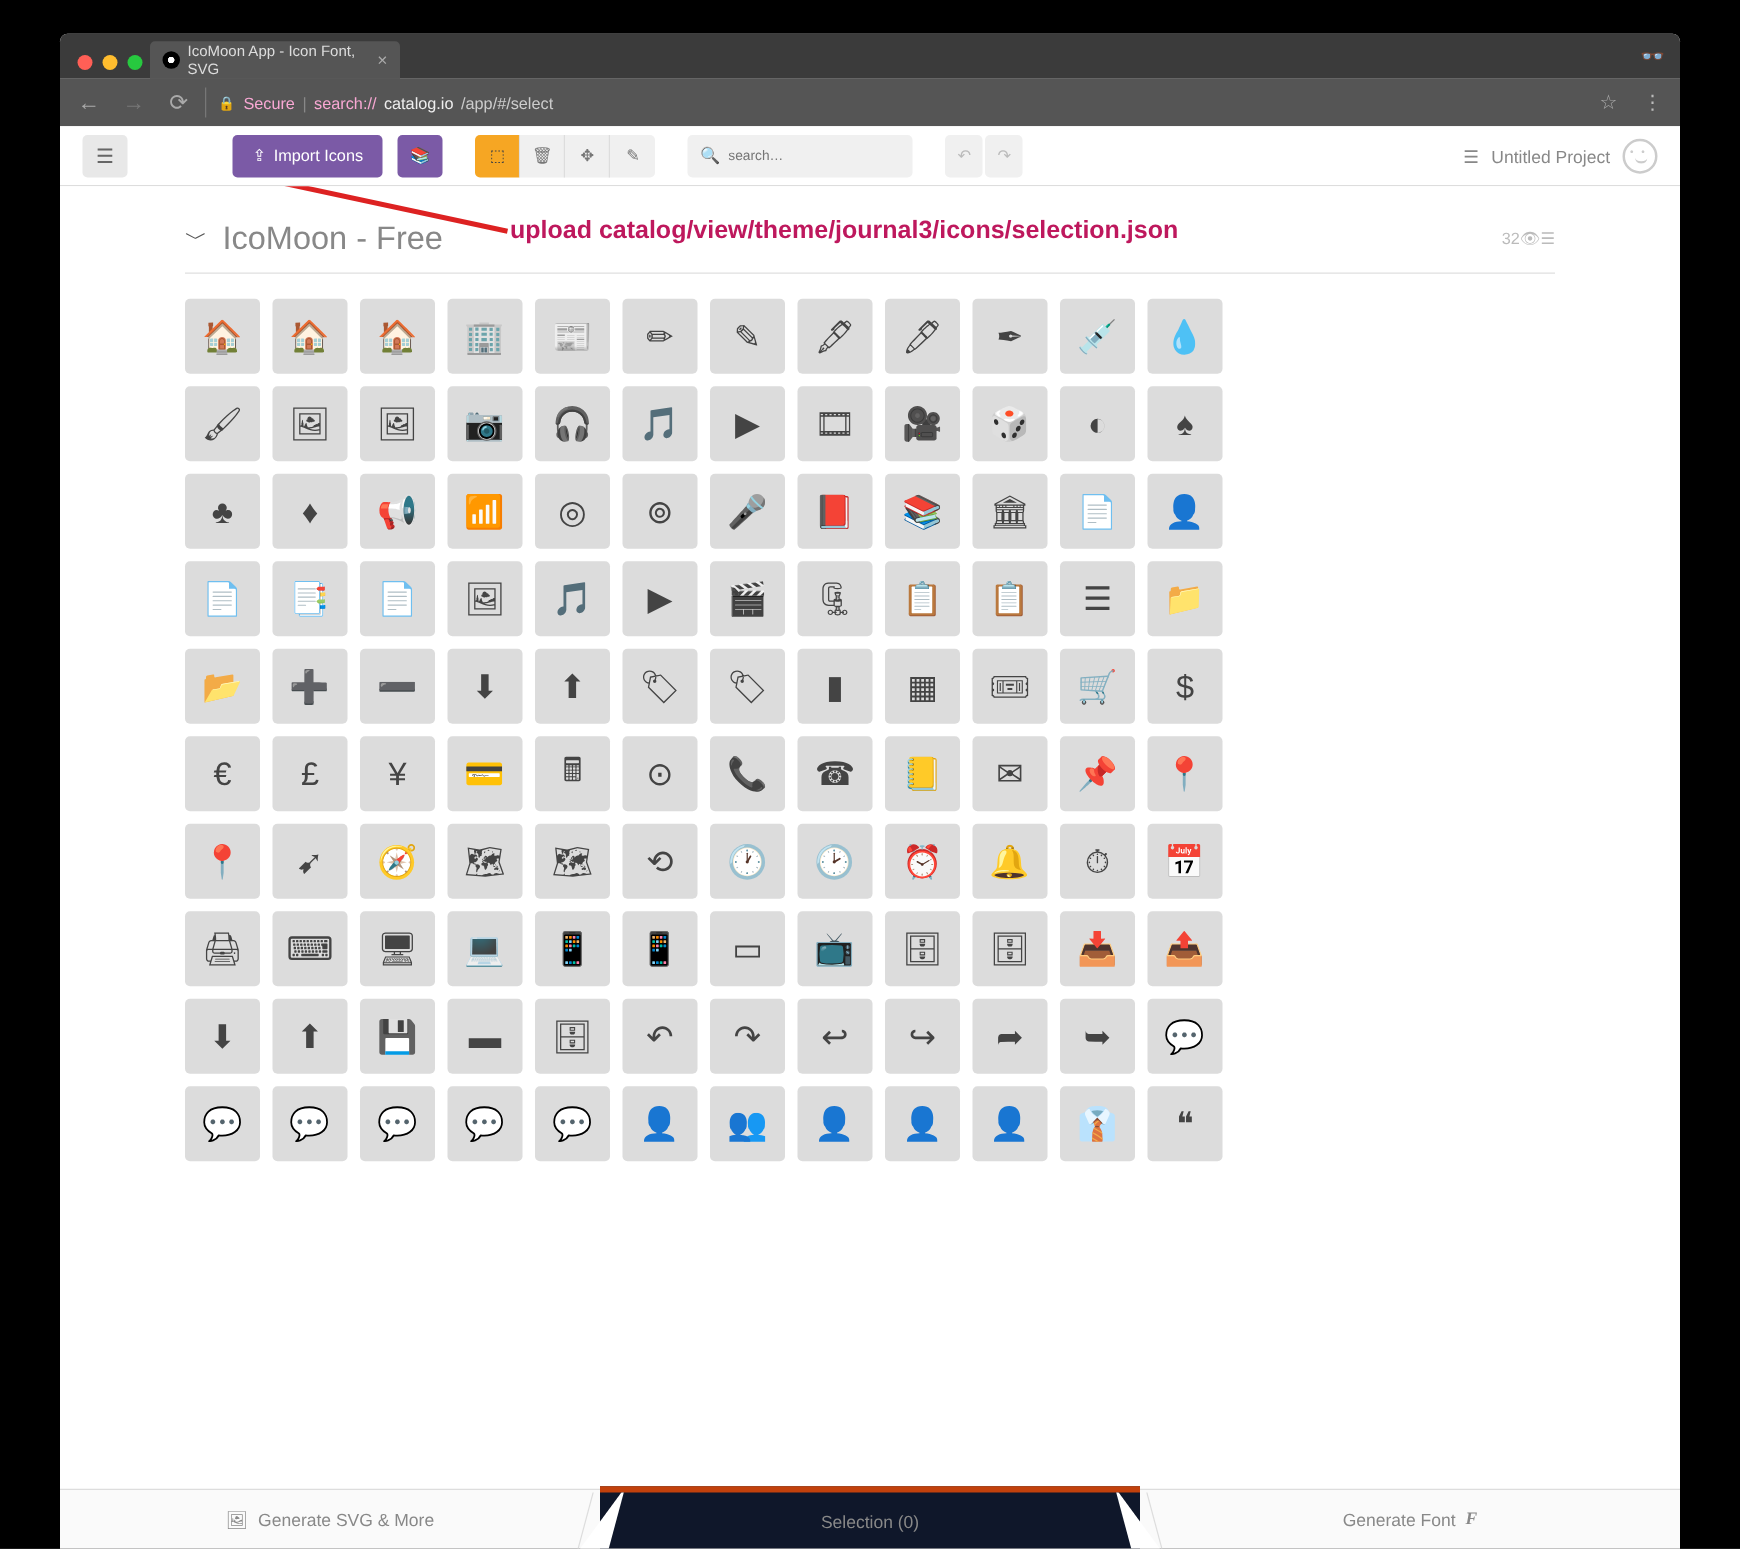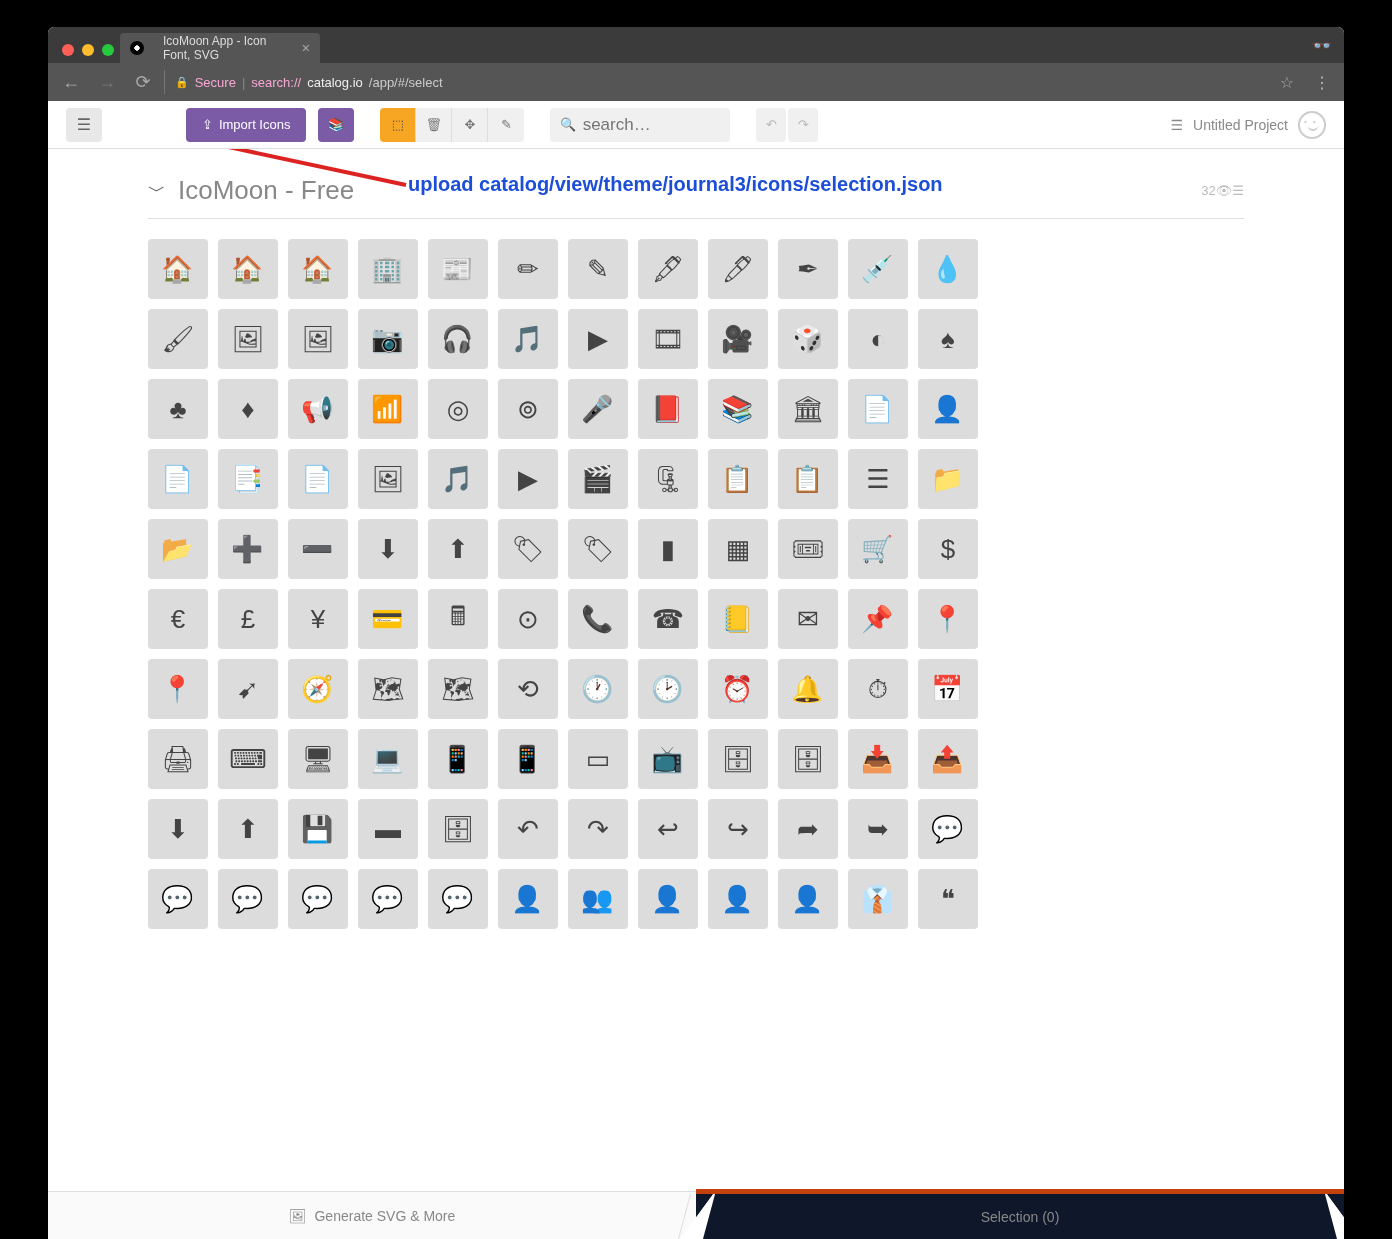--- a/index.html
+++ b/index.html
@@ -7,21 +7,21 @@
 .viewport { width: 1392px; height: 1239px; background: #000; position: relative; padding: 27px 48px 0 48px; }
 .win { width: 100%; height: 100%; background: #fff; border-radius: 6px 6px 0 0; overflow: hidden; display: flex; flex-direction: column; position: relative; }
 
 
 .tabbar { height: 36px; background: #3b3b3b; display: flex; align-items: flex-end; padding-left: 8px; }
 .traffic { display: flex; gap: 8px; padding: 0 6px 7px 6px; }
 .dot { width: 12px; height: 12px; border-radius: 50%; }
 .dot.r { background: #ff5f56; }
 .dot.y { background: #ffbd2e; }
 .dot.g { background: #27c93f; }
-.tab { height: 30px; background: #555; color: #ddd; font-size: 12px; display: flex; align-items: center; padding: 0 10px; border-radius: 4px 4px 0 0; gap: 19px; max-width: 200px; }
+.tab { height: 30px; background: #555; color: #ddd; font-size: 12px; display: flex; align-items: center; padding: 0 10px; border-radius: 4px 4px 0 0; gap: 6px; max-width: 200px; }
 .tab .favicon { width: 14px; height: 14px; border-radius: 50%; background: radial-gradient(circle at center, #fff 25%, #000 28%); flex: 0 0 auto; }
 .tab .x { font-size: 14px; color: #aaa; margin-left: 6px; }
 .incog { margin-left: auto; color: #bbb; font-size: 16px; padding-right: 12px; padding-bottom: 8px; }
 .addrbar { height: 38px; background: #555; display: flex; align-items: center; padding: 0 8px; gap: 6px; color: #bbb; }
 .navbtn { width: 30px; text-align: center; font-size: 18px; color: #aaa; }
 .urlbox { flex: 1; background: transparent; display: flex; align-items: center; gap: 6px; font-size: 13px; color: #ccc; border-left: 1px solid #777; padding-left: 10px; height: 24px; }
 .urlbox .lock { font-size: 11px; }
 .urlbox .https { color: #f9a8d4; }
 .star { font-size: 16px; color: #aaa; padding: 0 8px; }
 .dots { font-size: 16px; color: #bbb; padding: 0 6px; }
@@ -31,41 +31,41 @@
 .menubtn { width: 36px; height: 34px; background: #e8e8e8; border-radius: 4px; display: flex; align-items: center; justify-content: center; color: #666; font-size: 16px; }
 .btn { height: 34px; border-radius: 4px; display: flex; align-items: center; justify-content: center; font-size: 13px; padding: 0 10px; }
 .purple { background: #7b5aa6; color: #fff; }
 .import { gap: 6px; padding: 0 16px; }
 .lib { width: 36px; }
 .toolgrp { display: flex; gap: 0; margin-left: 14px; }
 .toolgrp .btn { border-radius: 0; width: 36px; background: #f0f0f0; color: #777; border-right: 1px solid #ddd; }
 .toolgrp .btn:first-child { border-radius: 4px 0 0 4px; background: #f6a623; color: #444; }
 .toolgrp .btn:last-child { border-radius: 0 4px 4px 0; border-right: none; }
 .search { margin-left: 14px; width: 180px; height: 34px; background: #f0f0f0; border-radius: 4px; display: flex; align-items: center; padding: 0 10px; gap: 6px; color: #aaa; font-size: 13px; }
-.search input { border: none; background: transparent; outline: none; font-size: 17px; width: 100%; color: #701a75; }
+.search input { border: none; background: transparent; outline: none; font-size: 11px; width: 100%; color: #701a75; }
 .undoredo { display: flex; gap: 2px; margin-left: 14px; }
 .undoredo .btn { width: 30px; background: #f0f0f0; color: #bbb; }
 .right { margin-left: auto; display: flex; align-items: center; gap: 10px; color: #888; font-size: 14px; }
 .face { width: 28px; height: 28px; border: 2px solid #ccc; border-radius: 50%; position: relative; }
 .face::before { content: "•  •"; position: absolute; top: 4px; left: 4px; font-size: 8px; letter-spacing: 2px; color: #ccc; }
 .face::after { content: ""; position: absolute; bottom: 6px; left: 8px; width: 10px; height: 5px; border-bottom: 2px solid #ccc; border-radius: 0 0 8px 8px; }
 
 
 .content { flex: 1; background: #fff; overflow-y: auto; padding: 26px 100px 0 100px; position: relative; }
 .sethdr { display: flex; align-items: center; gap: 12px; color: #888; font-size: 26px; font-weight: 300; padding-bottom: 12px; }
 .sethdr .chev { font-size: 18px; color: #555; }
 .setmeta { margin-left: auto; display: flex; align-items: center; gap: 0; font-size: 13px; color: #bbb; }
 .hr { height: 1px; background: #e0e0e0; margin-bottom: 20px; }
 
 .grid { display: grid; grid-template-columns: repeat(12, 60px); gap: 10px; }
 .cell { width: 60px; height: 60px; background: #dcdcdc; border-radius: 4px; display: flex; align-items: center; justify-content: center; color: #444; font-size: 26px; cursor: pointer; }
 
 
 .annot-arrow { position: absolute; pointer-events: none; }
-.annot-text { position: absolute; color: #1d4ed8; font-weight: 700; font-size: 20px; pointer-events: none; white-space: nowrap; }
+.annot-text { position: absolute; color: #be185d; font-weight: 700; font-size: 20px; pointer-events: none; white-space: nowrap; }
 
 
 .footer { height: 48px; border-top: 1px solid #ddd; display: flex; align-items: stretch; background: #fafafa; color: #888; font-size: 14px; position: relative; }
 .fseg { flex: 1; display: flex; align-items: center; justify-content: center; gap: 8px; }
 .fcenter { position: relative; }
 .fcenter::before, .fcenter::after { content: ""; position: absolute; top: 0; bottom: 0; width: 24px; }
 .fcenter::before { left: -12px; background: linear-gradient(115deg, transparent 48%, #fff 50%); border-left: 1px solid #ddd; transform: skewX(-15deg); }
 .fcenter::after { right: -12px; background: linear-gradient(-115deg, transparent 48%, #fff 50%); border-right: 1px solid #ddd; transform: skewX(15deg); }
 .fcenter { background: #0f172a; border-top: 5px solid #c2410c; margin-top: -3px; text-align: right; }
 .ff { font-family: serif; font-style: italic; font-weight: bold; }
@@ -284,16 +284,20 @@
     </div>
 
     <div class="footer">
       <div class="fseg">
         <span>🖼</span>
         <span>Generate SVG &amp; More</span>
       </div>
       <div class="fseg fcenter">
         <span>Selection (0)</span>
       </div>
+      <div class="fseg">
+        <span>Generate Font</span>
+        <span class="ff">F</span>
+      </div>
     </div>
 
   </div>
 </div>
 
 </body></html>

